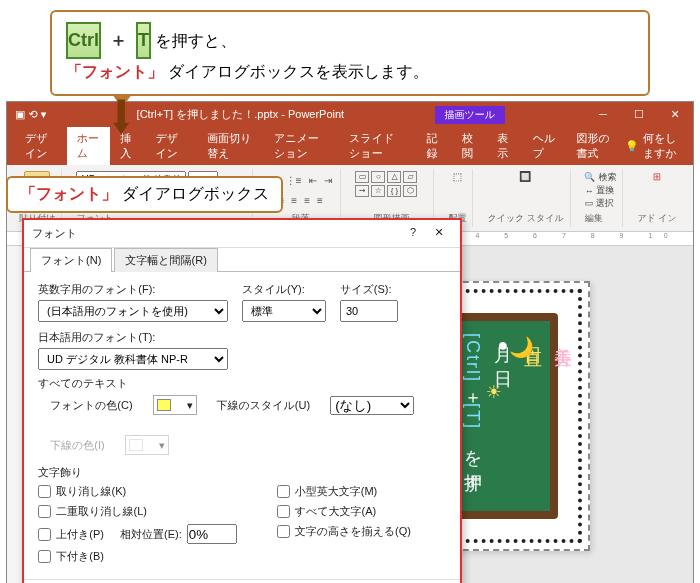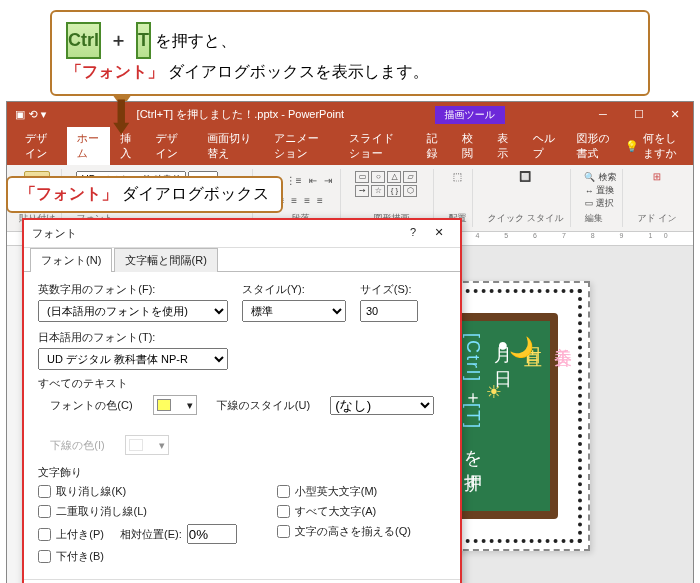--- a/index.html
+++ b/index.html
@@ -66,21 +66,21 @@
   .dlg-title span:first-child { flex: 1; }
   .dlg-title .hb { width: 26px; text-align: center; cursor: pointer; }
   .dlg-tabs { display: flex; border-bottom: 1px solid #bbb; padding: 0 6px; }
   .dlg-tabs .dtab { padding: 4px 10px; border: 1px solid #bbb; border-bottom: none; background: #fff; margin-right: 2px; font-size: 11px; cursor: pointer; margin-bottom: -1px;}
   .dlg-tabs .dtab:not(.active){ background:#eee; }
   .dlg-body { padding: 10px 14px; }
   .row { display: flex; gap: 14px; margin-bottom: 8px; align-items: flex-end; }
   .field { display: flex; flex-direction: column; }
   .field label { margin-bottom: 3px; }
   .field select, .field input[type=text] { height: 22px; font-size: 11px; padding: 0 4px; }
-  .w-lg { width: 190px; } .w-md { width: 104px; } .w-sm { width: 58px; }
+  .w-lg { width: 190px; } .w-md { width: 84px; } .w-sm { width: 58px; }
   .section-lbl { margin: 6px 0 4px; }
   .inline { display: flex; align-items: center; gap: 20px; flex-wrap: wrap;}
   .color-btn { width: 44px; height: 20px; border: 1px solid #aaa; display: inline-flex; align-items: center; justify-content: space-between; padding: 0 3px; cursor: pointer; }
   .color-sw { width: 14px; height: 12px; background: #ffff60; border: 1px solid #888;}
   .checks { display: flex; gap: 40px; }
   .checks-col label { display: flex; align-items: center; gap: 5px; margin-bottom: 5px; cursor: pointer;}
   .dlg-foot { display: flex; justify-content: flex-end; padding: 8px 12px; border-top: 1px solid #ddd; gap: 8px;}
   .dlg-foot button { padding: 3px 18px; font-size: 11px; cursor: pointer;}
   .disabled-txt { color: #aaa; }
   

